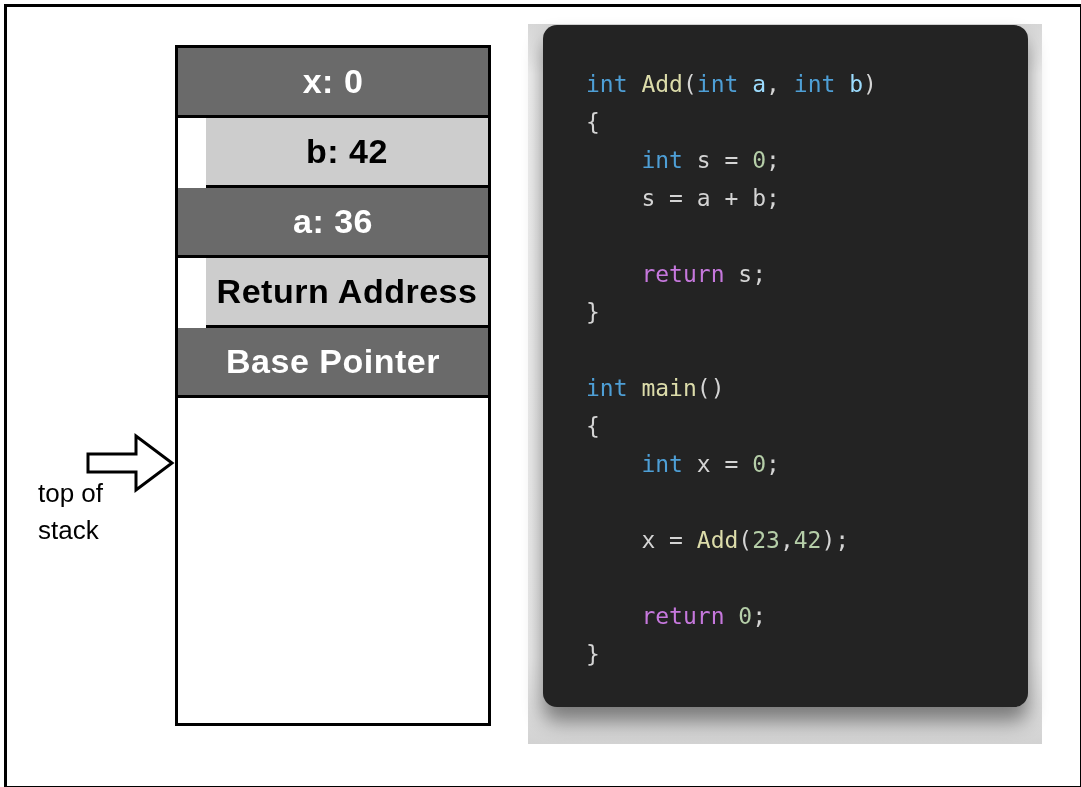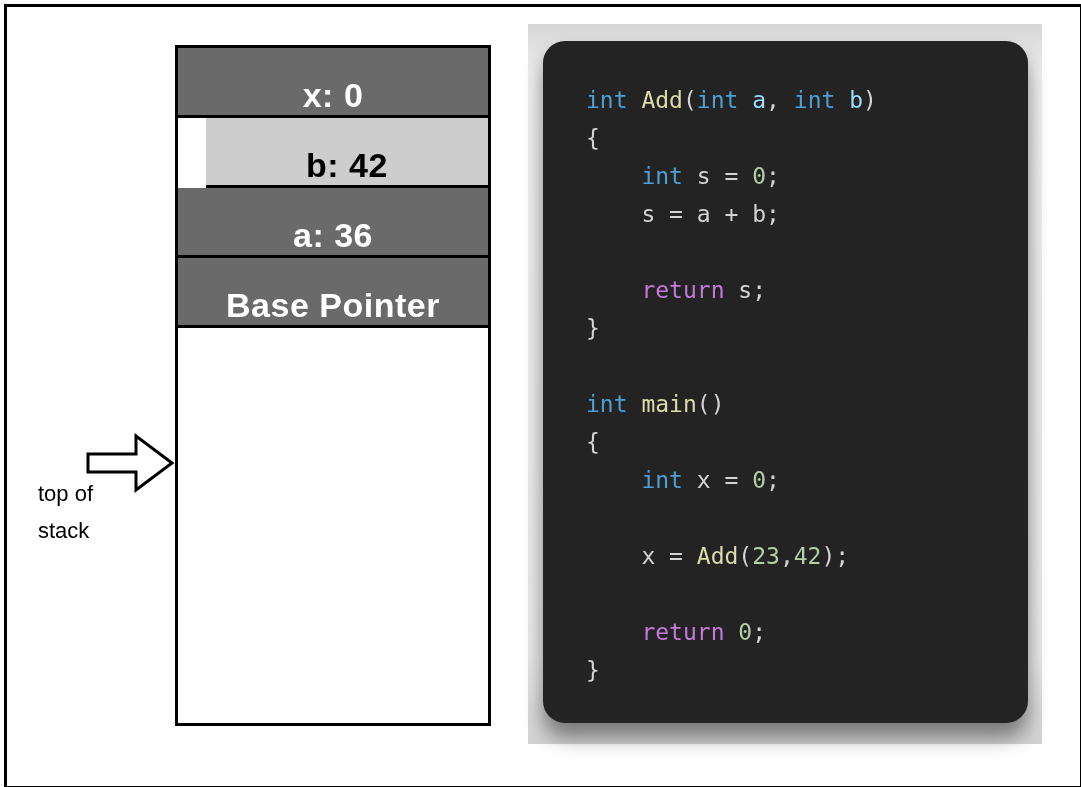--- a/index.html
+++ b/index.html
@@ -16,47 +16,47 @@
   .stack{
     position:absolute;left:168px;top:38px;
     width:316px;height:681px;
     border:3px solid #000;
     background:#fff;
     box-sizing:border-box;
   }
   .stack-cell{
     height:67px;
     border-bottom:3px solid #000;
-    display:flex;align-items:flex-end;justify-content:center;
+    display:flex;align-items:center;justify-content:center;
     font-size:34px;font-weight:bold;
     letter-spacing:.5px;
   }
   .tone-dark{background:var(--cell-dark);color:#fff;}
   .tone-light{background:var(--cell-light);color:#000;margin-left:28px;}
   .stack-empty{flex:1;background:#fff;}
   
   .arrow{
     position:absolute;left:78px;top:424px;
     width:90px;height:64px;
   }
   .pointer-label{
     position:absolute;left:31px;top:468px;
-    font-size:22px;line-height:37px;color:#000;
+    font-size:26px;line-height:37px;color:#000;
   }
   
   .gray-region{
     position:absolute;left:521px;top:17px;
     width:514px;height:720px;
     background:linear-gradient(180deg,#d6d6d6 0%,#f0f0f0 7%,#eaeaea 88%,#d2d2d2 100%);
   }
   .code-panel{
-    position:absolute;left:15px;top:17px;
+    position:absolute;left:15px;top:1px;
     width:485px;height:682px;
     background:var(--code-bg);
-    border-radius:22px;
+    border-radius:14px;
     box-shadow:0 14px 20px rgba(0,0,0,.45);
     box-sizing:border-box;
     padding:40px 0 0 43px;
   }
   .code{
     font-family:"DejaVu Sans Mono", monospace;
     font-size:23px;line-height:38px;
     color:var(--code-text);
     white-space:pre;
   }
@@ -76,20 +76,23 @@
 
   <div class="stack-cell tone-dark">
         <span>x: 0</span>
       </div>
       <div class="stack-cell tone-light">
         <span>b: 42</span>
       </div>
       <div class="stack-cell tone-dark">
         <span>a: 36</span>
       </div>
+      <div class="stack-cell tone-light">
+        <span>Return Address</span>
+      </div>
       <div class="stack-cell tone-dark">
         <span>Base Pointer</span>
       </div>
       <div class="stack-empty" style="height: 260px;"></div>
     </div>
 
   <svg class="arrow" viewBox="0 0 90 64">
     <polygon points="3,23 51,23 51,5 87,32 51,59 51,41 3,41" fill="#ffffff" stroke="#000000" stroke-width="3" stroke-linejoin="miter"></polygon>
   </svg>
 

